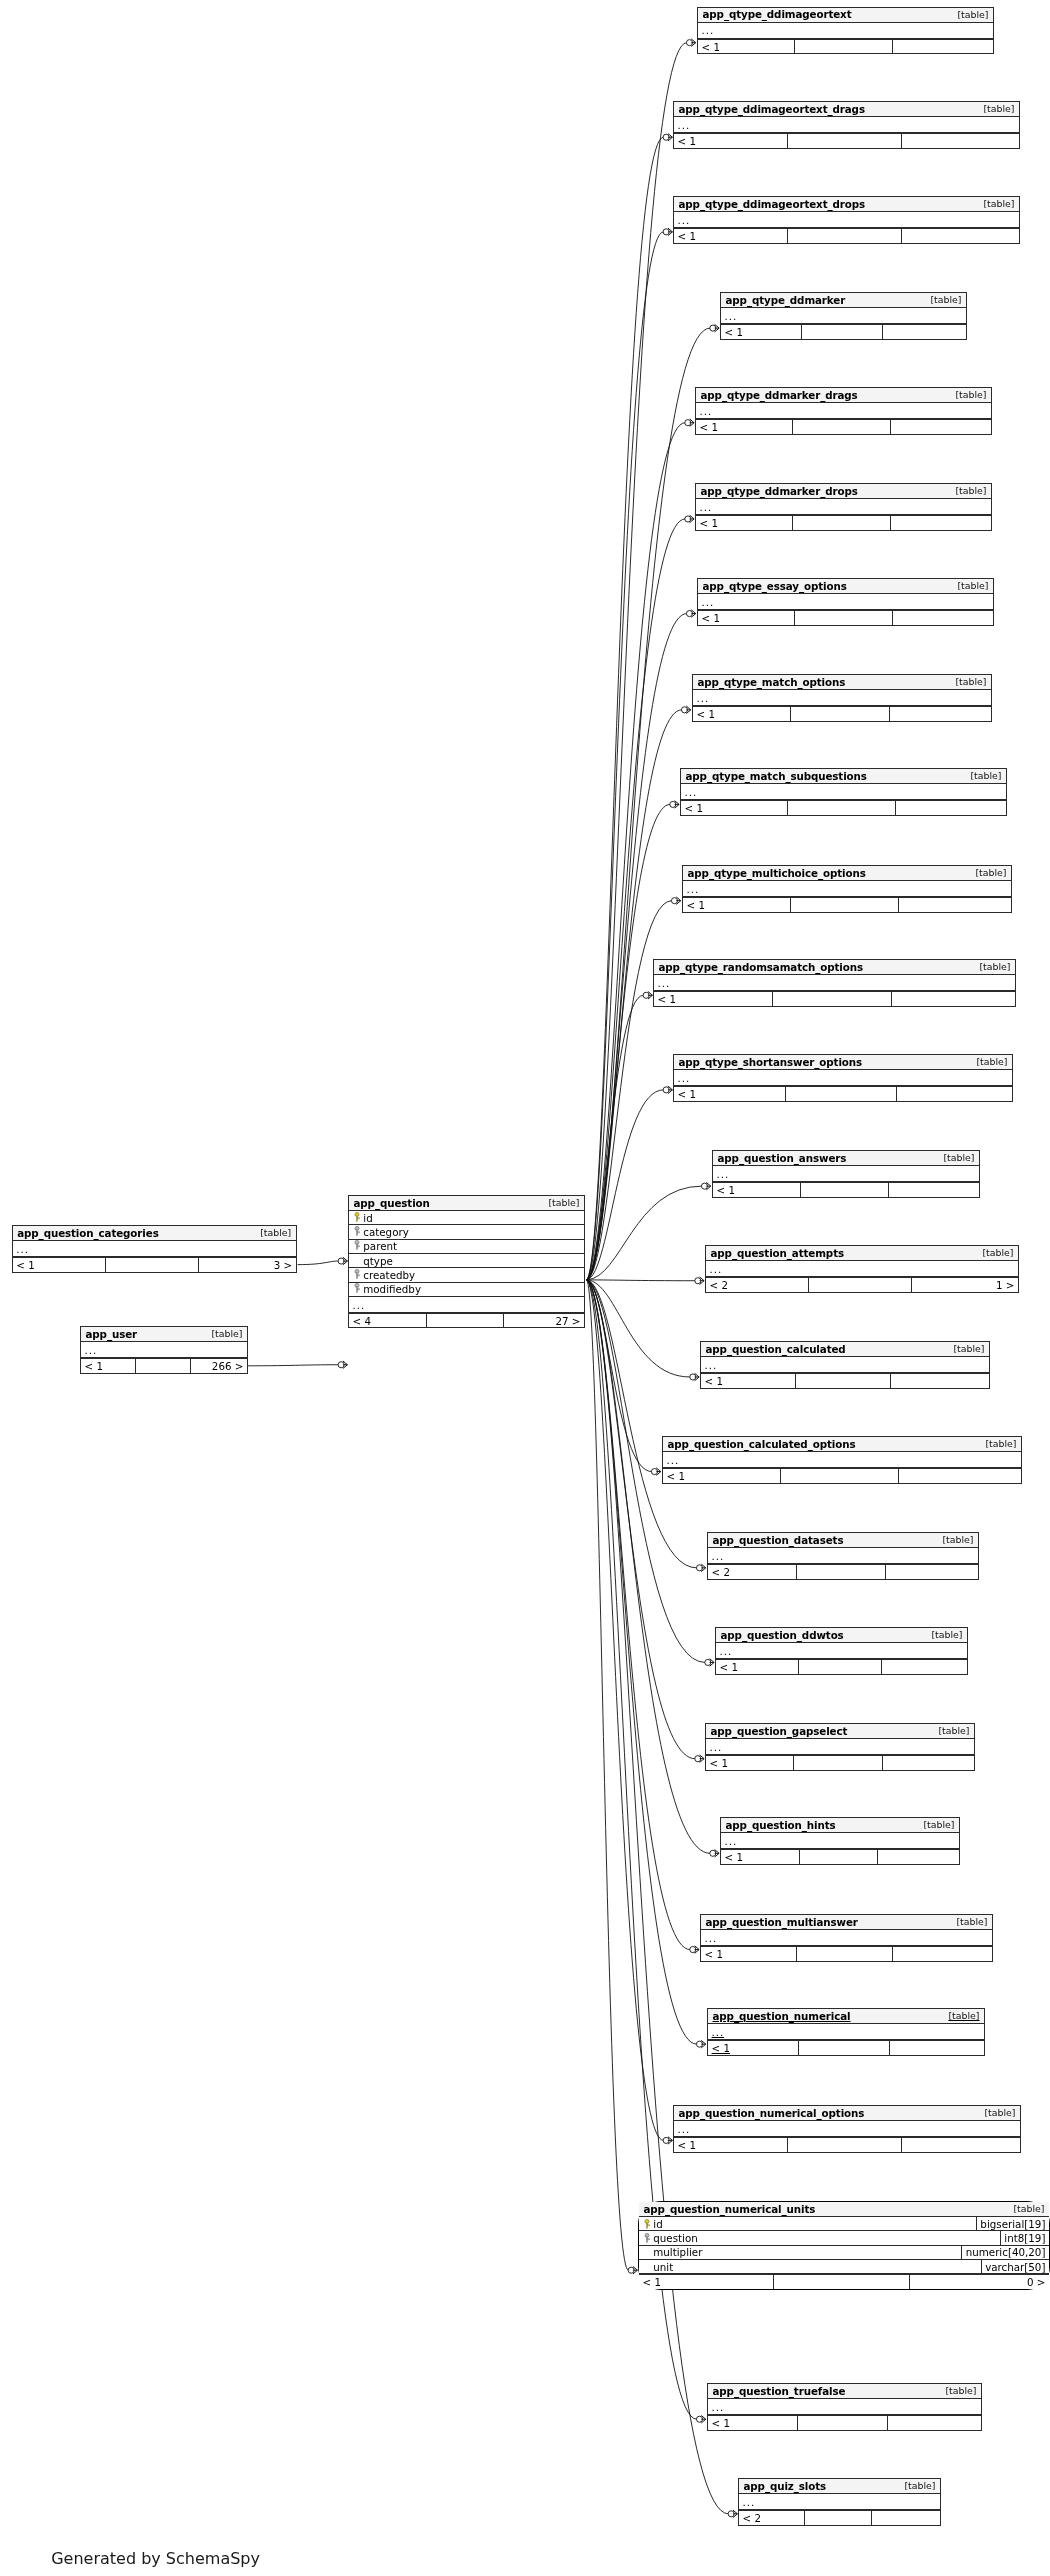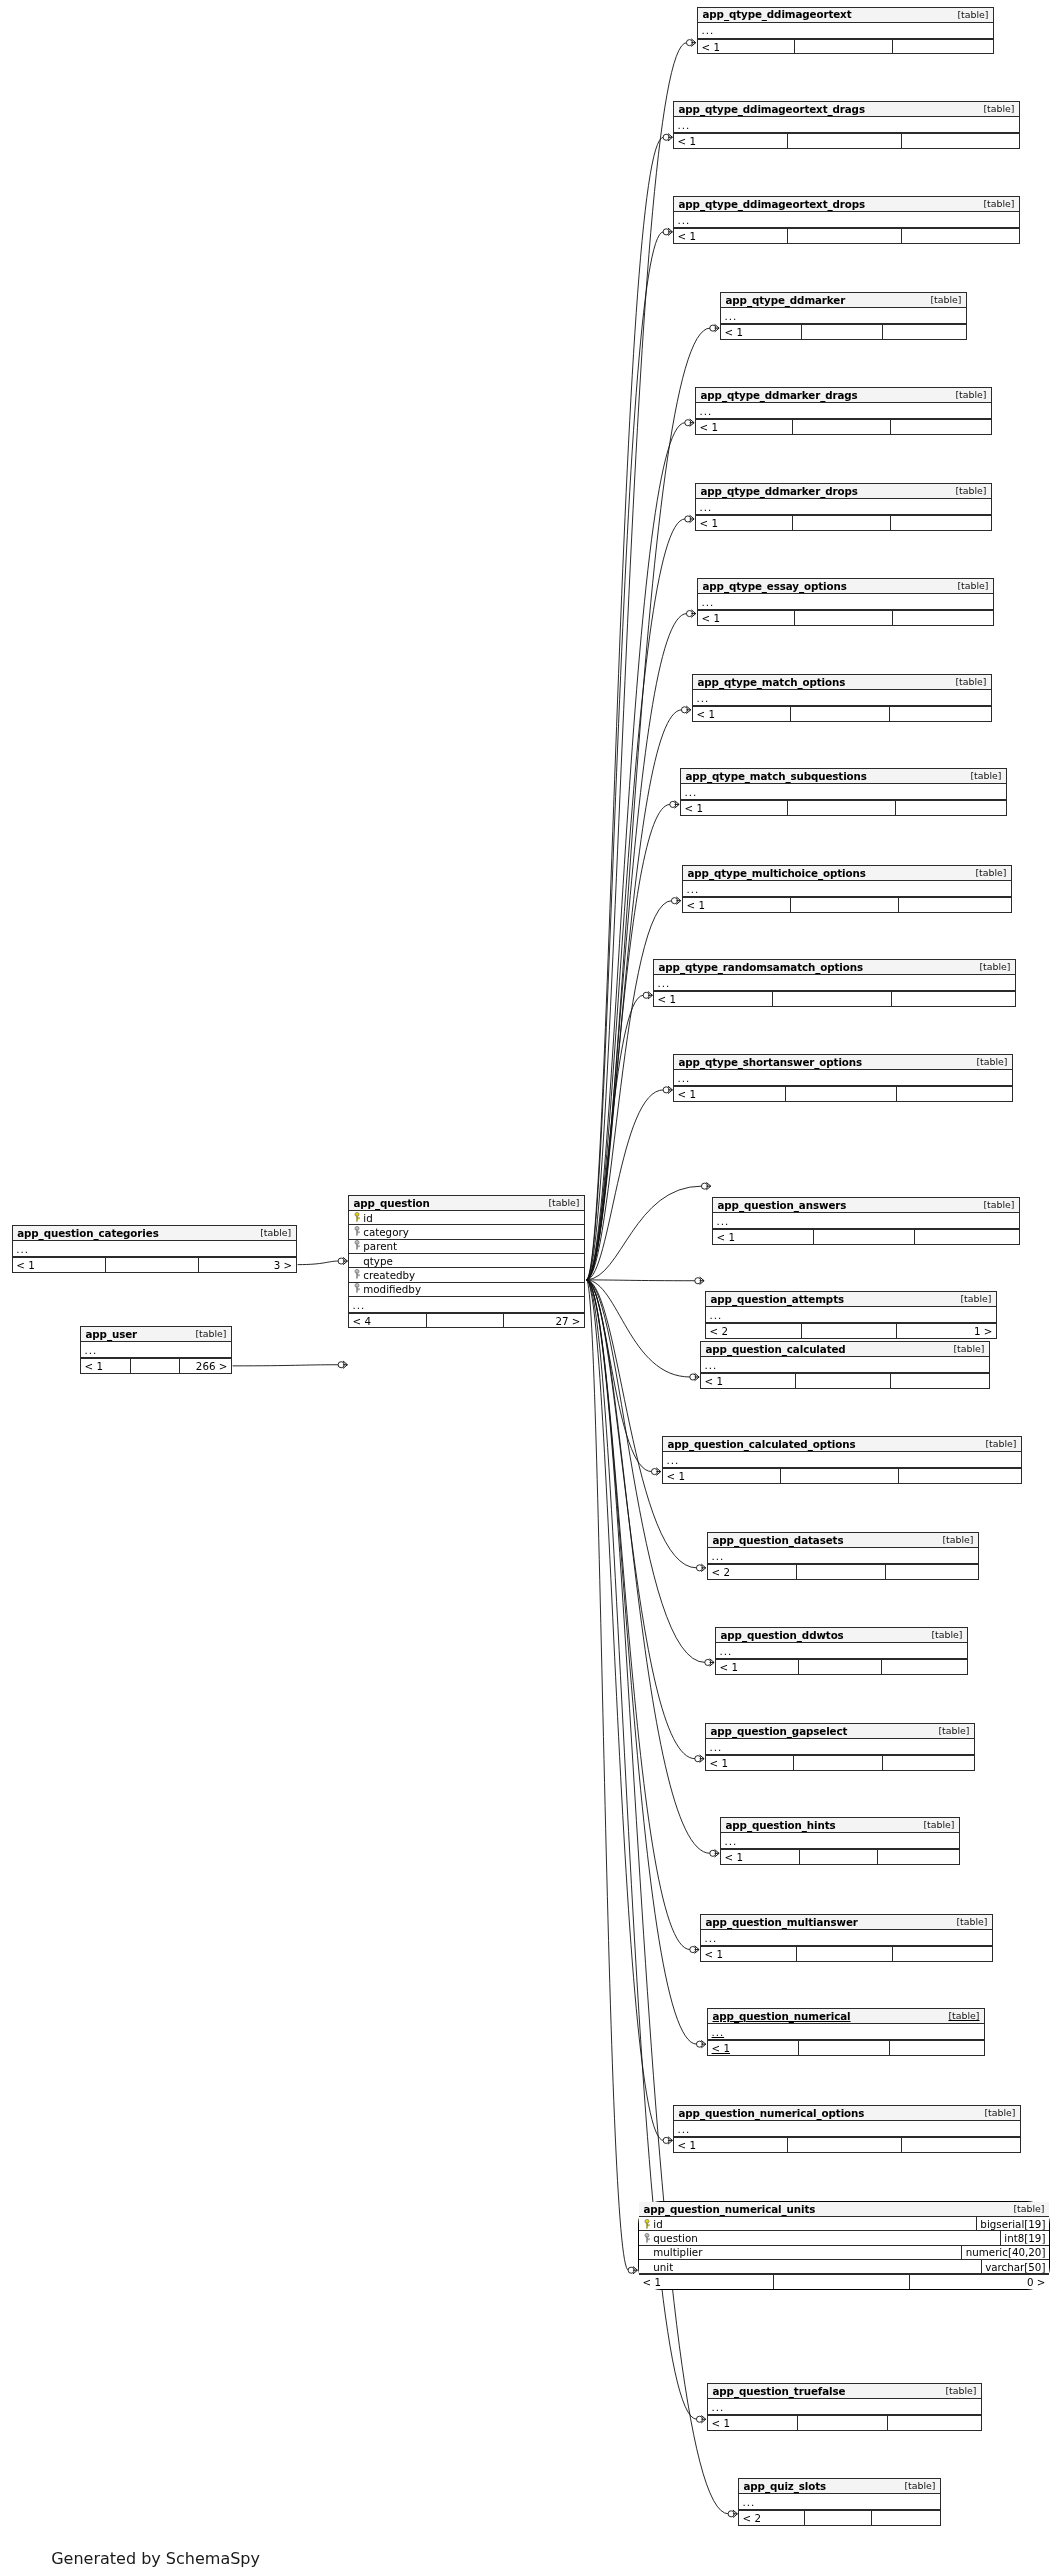--- a/index.html
+++ b/index.html
@@ -430,33 +430,33 @@
           <span class="tname">app_qtype_shortanswer_options</span>
           <span class="ttag">[table]</span>
         </div>
         <div class="ellip">...</div>
         <div class="foot">
           <span class="fcell fleft">&lt; 1</span>
           <span class="fcell fmid"></span>
           <span class="fcell fright"></span>
         </div>
       </div>
-      <div class="tbl" style="left: 712px; top: 1150px; width: 308px; margin-top: 47px;">
+      <div class="tbl" style="left: 712px; top: 1150px; width: 268px;">
         <div class="hdr">
           <span class="tname">app_question_answers</span>
           <span class="ttag">[table]</span>
         </div>
         <div class="ellip">...</div>
         <div class="foot">
           <span class="fcell fleft">&lt; 1</span>
           <span class="fcell fmid"></span>
           <span class="fcell fright"></span>
         </div>
       </div>
-      <div class="tbl" style="left: 705px; top: 1245px; width: 292px; margin-top: 46px;">
+      <div class="tbl" style="left: 705px; top: 1245px; width: 314px;">
         <div class="hdr">
           <span class="tname">app_question_attempts</span>
           <span class="ttag">[table]</span>
         </div>
         <div class="ellip">...</div>
         <div class="foot">
           <span class="fcell fleft">&lt; 2</span>
           <span class="fcell fmid"></span>
           <span class="fcell fright">1 &gt;</span>
         </div>
@@ -699,21 +699,21 @@
           <span class="tname">app_question_categories</span>
           <span class="ttag">[table]</span>
         </div>
         <div class="ellip">...</div>
         <div class="foot">
           <span class="fcell fleft">&lt; 1</span>
           <span class="fcell fmid"></span>
           <span class="fcell fright">3 &gt;</span>
         </div>
       </div>
-      <div class="tbl" style="left: 80px; top: 1326px; width: 152px;">
+      <div class="tbl" style="left: 80px; top: 1326px; width: 168px;">
         <div class="hdr">
           <span class="tname">app_user</span>
           <span class="ttag">[table]</span>
         </div>
         <div class="ellip">...</div>
         <div class="foot">
           <span class="fcell fleft">&lt; 1</span>
           <span class="fcell fmid"></span>
           <span class="fcell fright">266 &gt;</span>
         </div>

